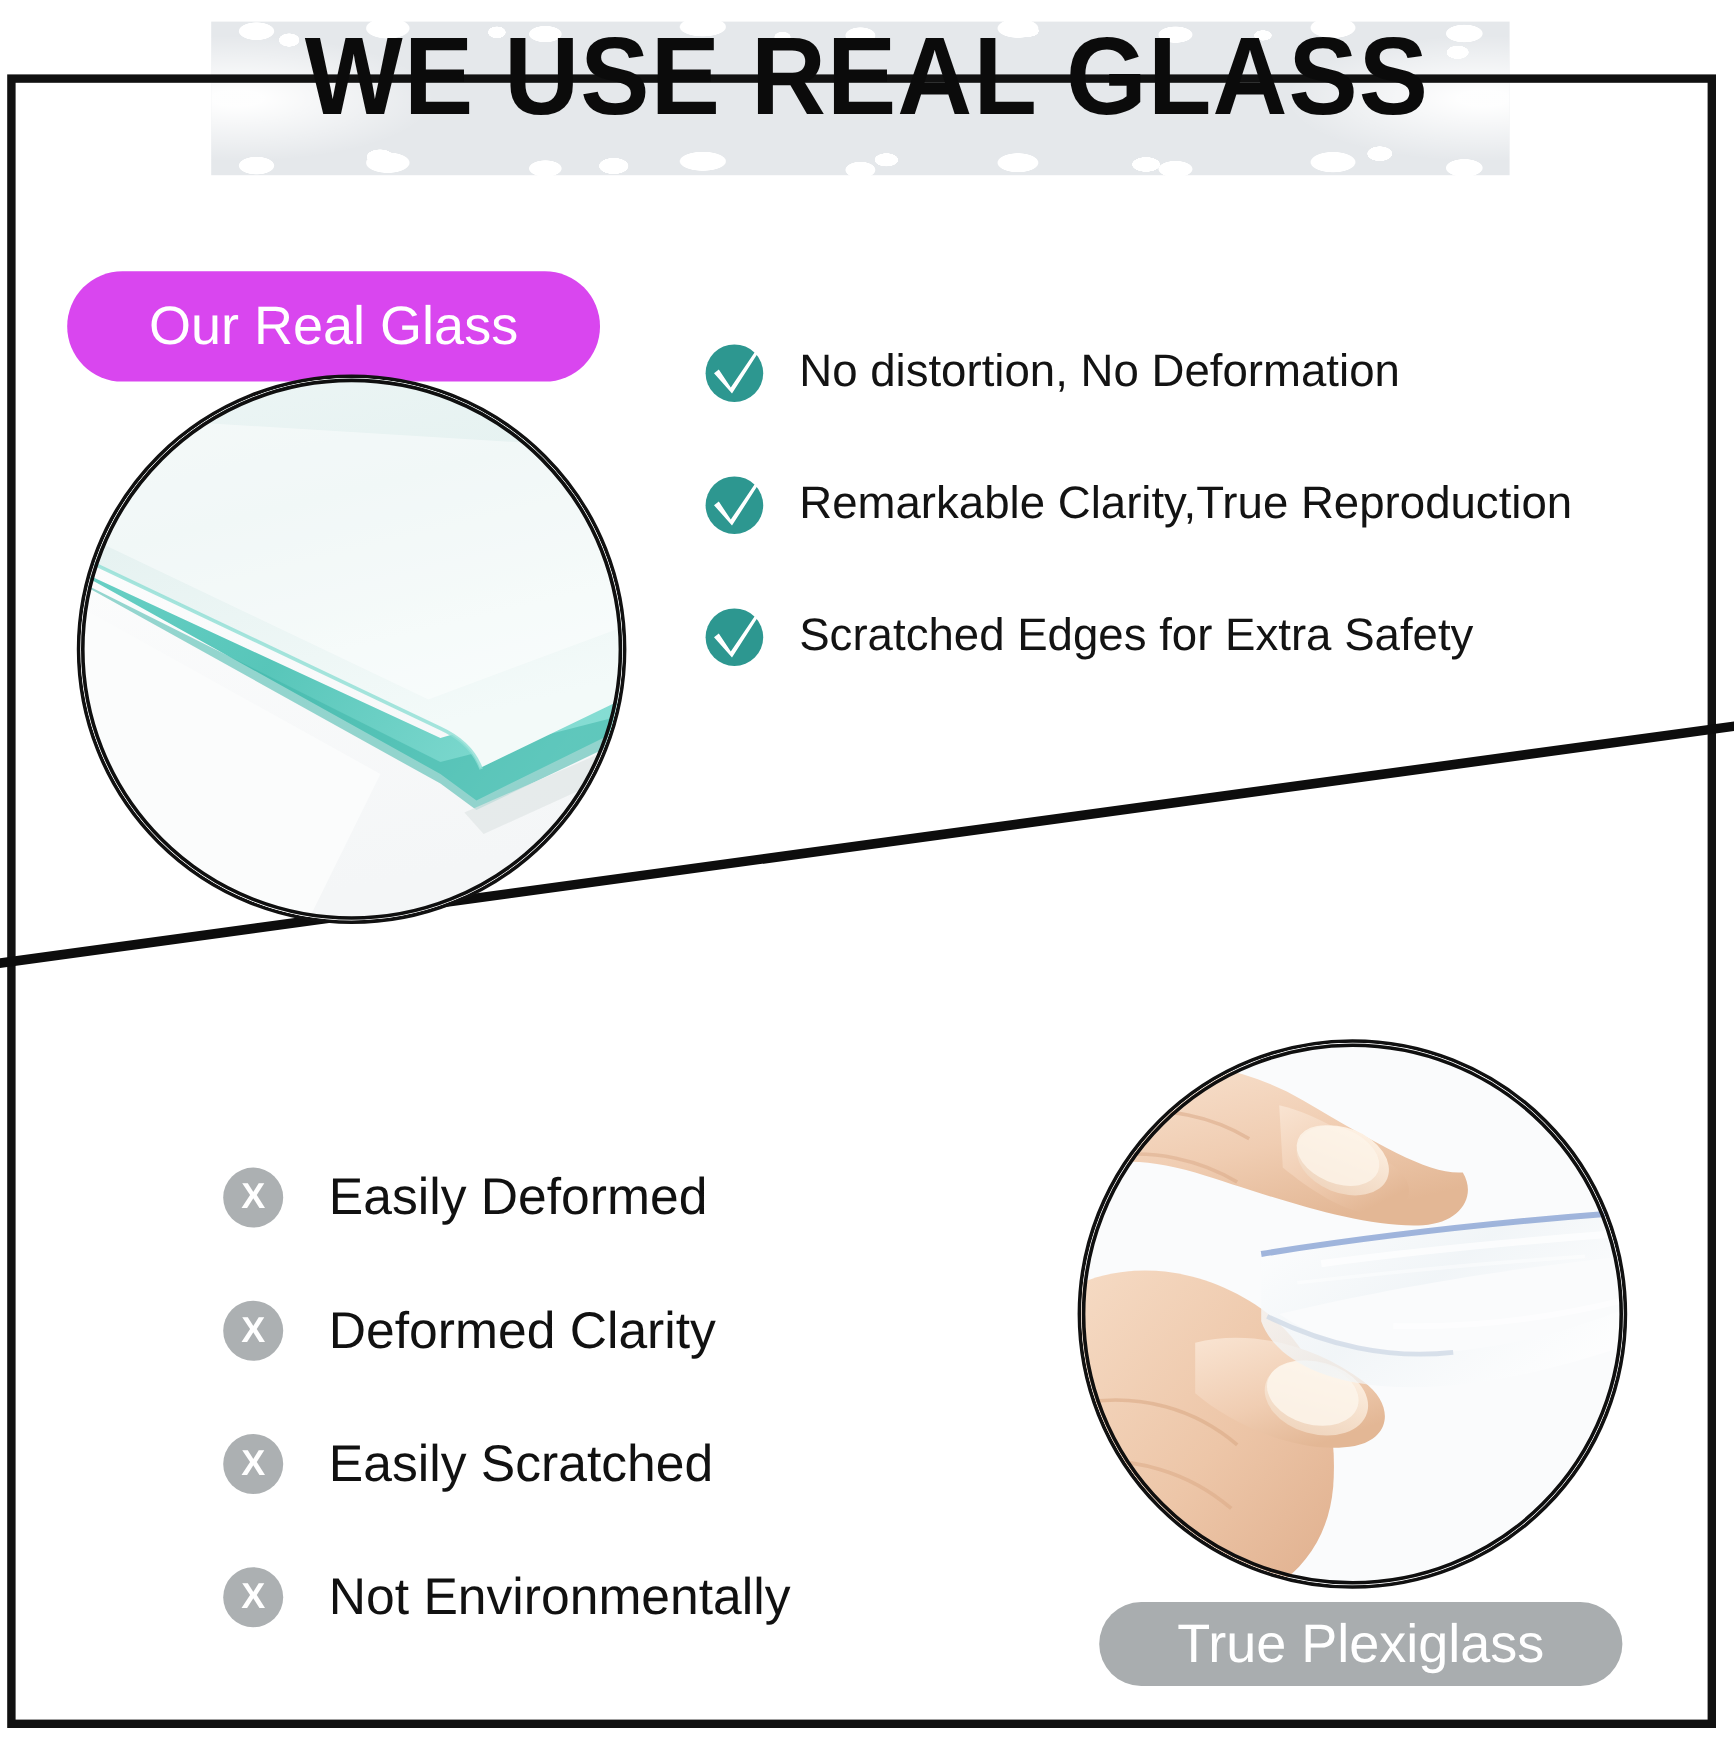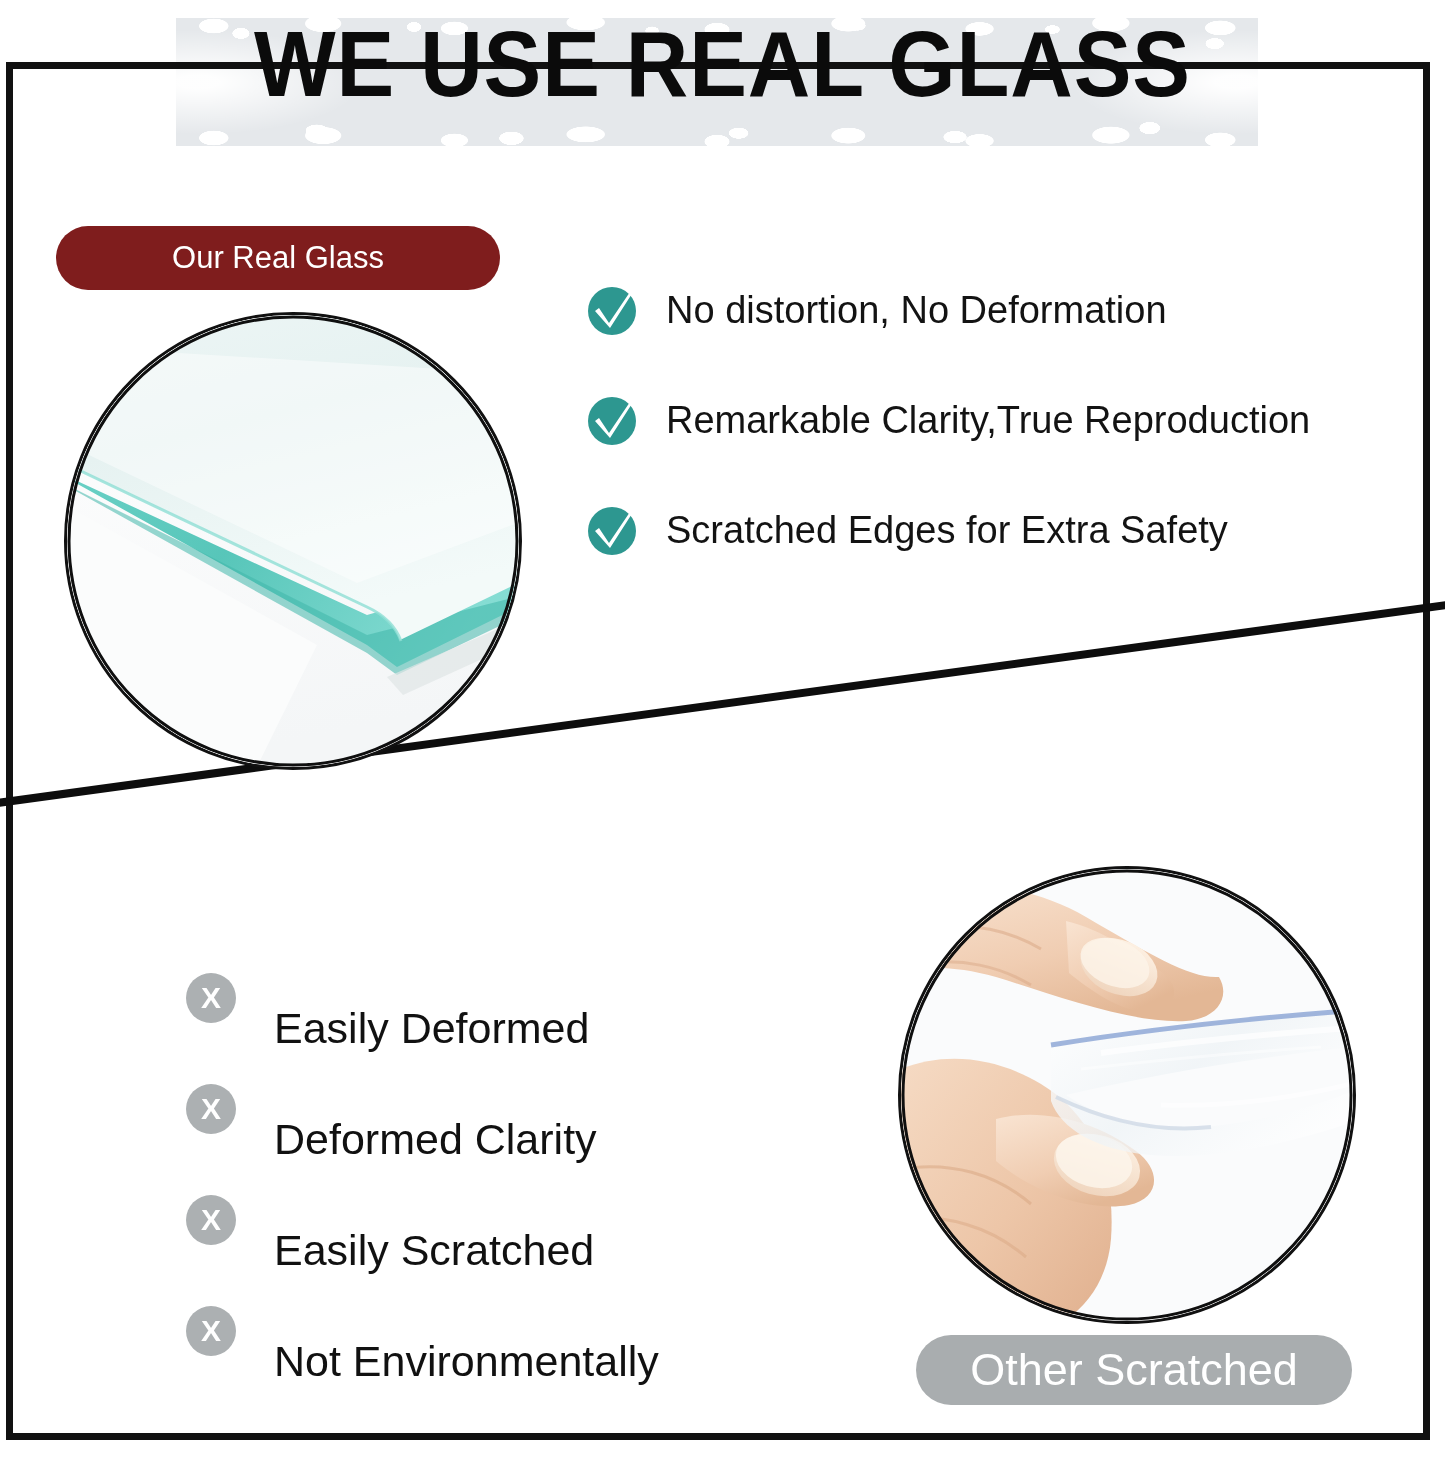--- a/index.html
+++ b/index.html
@@ -112,23 +112,23 @@
     align-items: center;
     justify-content: center;
     border-radius: 999px;
     color: #ffffff;
     white-space: nowrap;
   }
   .pill-pro {
     left: 56px;
     top: 226px;
     width: 444px;
-    height: 64px;
-    background: #7f1d1d;
-    font-size: 31px;
+    height: 92px;
+    background: #d946ef;
+    font-size: 45px;
   }
   .pill-con {
     left: 916px;
     top: 1335px;
     width: 436px;
     height: 70px;
     background: #a9adaf;
     font-size: 45px;
   }
 
@@ -213,21 +213,20 @@
   }
   .con-label {
     position: absolute;
     left: 88px;
     top: -5px;
     height: 62px;
     line-height: 62px;
     font-size: 43px;
     color: #111111;
     white-space: nowrap;
-    margin-top: 30px;
   }
 </style>
 </head>
 <body>
 
 <div id="infographic">
 
   <div class="title-band"></div>
 
   <div class="frame"></div>
@@ -375,15 +374,15 @@
         <path d="M 155 228 C 205 252, 255 264, 310 258" fill="none" stroke="#cfd9e6" stroke-width="4" opacity="0.8"></path>
 
         <path d="M 200 184 C 290 172, 380 164, 462 158" fill="none" stroke="#ffffff" stroke-width="6" opacity="0.7"></path>
         <path d="M 260 236 C 330 238, 400 228, 462 212" fill="none" stroke="#ffffff" stroke-width="5" opacity="0.55"></path>
         <path d="M 180 200 C 250 192, 330 184, 420 178" fill="none" stroke="#ffffff" stroke-width="3" opacity="0.45"></path>
       </g>
       <circle cx="226" cy="226" r="224" fill="none" stroke="#0f0f0f" stroke-width="3"></circle>
     </svg>
   </div>
 
-  <div class="pill pill-con">Other Scratched</div>
+  <div class="pill pill-con">True Plexiglass</div>
 
 </div>
 
 </body></html>

